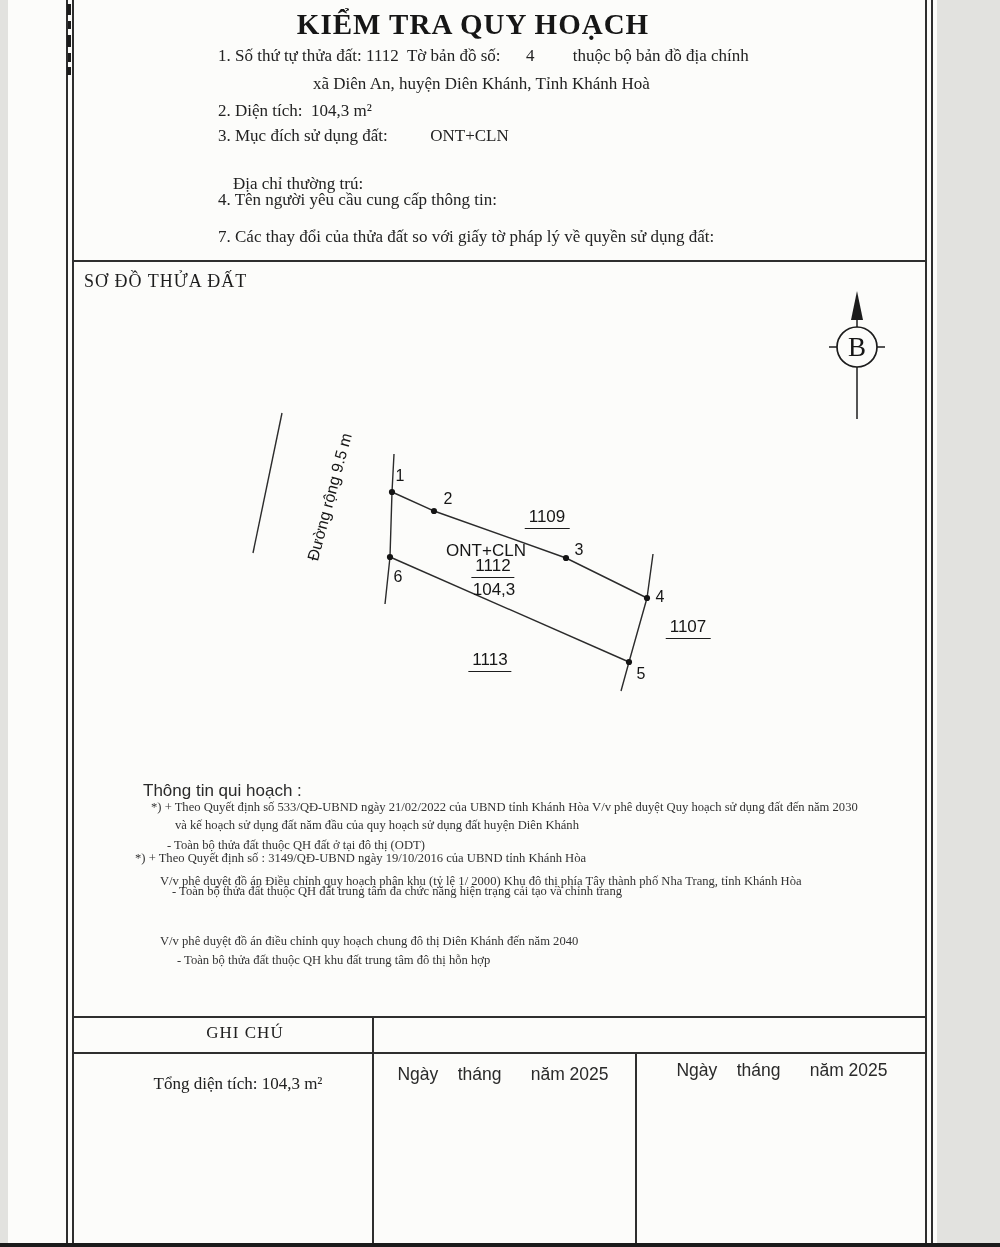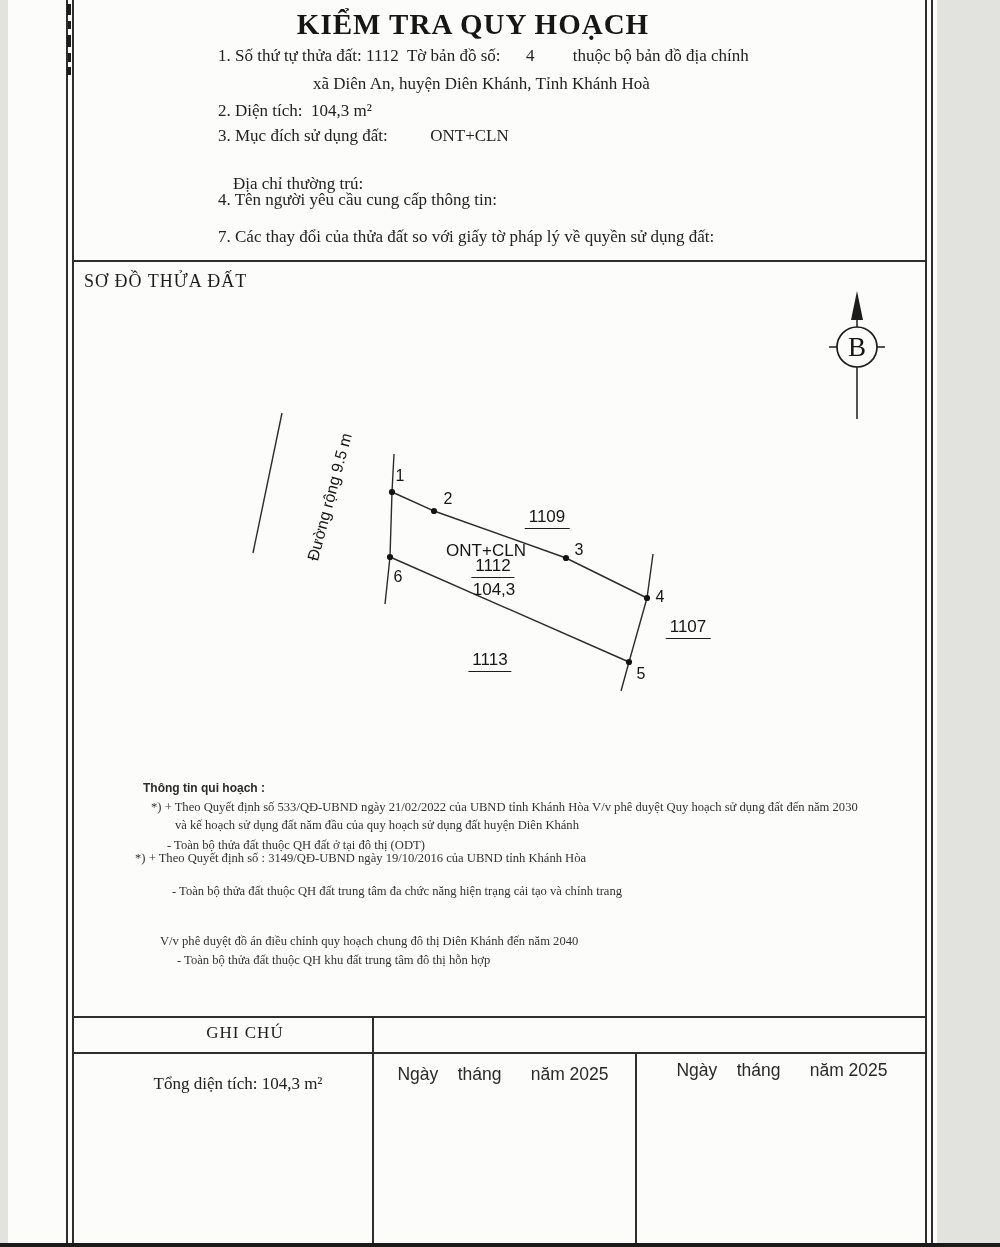--- a/index.html
+++ b/index.html
@@ -12,21 +12,21 @@
   .serif{font-family:"Liberation Serif",serif;}
   .doc-title{font-size:29px;font-weight:bold;letter-spacing:1px;color:#161616;}
   .item{font-size:17px;color:#222;}
   .sec-title{font-size:18px;letter-spacing:1px;color:#1c1c1c;}
   .dlabel{position:absolute;transform:translate(-50%,-50%);font-family:"Liberation Sans",sans-serif;
           font-size:17px;color:#161616;white-space:pre;}
   .vtx{position:absolute;transform:translate(-50%,-50%);font-family:"Liberation Sans",sans-serif;
           font-size:16px;color:#161616;}
   .ul{border-bottom:1.6px solid #1d1d1d;padding:0 4px 1px 4px;}
   .road{transform:translate(-50%,-50%) rotate(-75deg);font-size:16px;}
-  .plan-head{font-family:"Liberation Sans",sans-serif;font-weight:bold;font-size:12px;color:#2a2a2a;}
+  .plan-head{font-family:"Liberation Sans",sans-serif;font-weight:normal;font-size:17px;color:#2a2a2a;}
   .plan-line{font-size:12.6px;color:#323232;}
   .foot-serif{font-size:17px;color:#202020;}
   .foot-date{font-family:"Liberation Sans",sans-serif;font-size:17.5px;color:#2a2a2a;}
   .dash{position:absolute;background:#1b1b1b;}
   .edge{position:absolute;background:#e2e2df;}
   svg{position:absolute;left:0;top:0;}
 </style>
 </head>
 <body>
 
@@ -105,20 +105,21 @@
   <div class="dlabel ul" style="left:493px;top:567px;">1112</div>
   <div class="dlabel" style="left:494px;top:590px;">104,3</div>
   <div class="dlabel ul" style="left:490px;top:628px;margin-top:33px;">1113</div>
   <div class="dlabel ul" style="left:688px;top:628px;">1107</div>
 
   <div class="abs plan-head" style="left:143px;top:781px;">Thông tin qui hoạch :</div>
   <div class="abs plan-line serif" style="left:151px;top:800px;">*) + Theo Quyết định số 533/QĐ-UBND ngày 21/02/2022 của UBND tỉnh Khánh Hòa V/v phê duyệt Quy hoạch sử dụng đất đến năm 2030</div>
   <div class="abs plan-line serif" style="left:175px;top:818px;">và kế hoạch sử dụng đất năm đầu của quy hoạch sử dụng đất huyện Diên Khánh</div>
   <div class="abs plan-line serif" style="left:167px;top:838px;">- Toàn bộ thửa đất thuộc QH đất ở tại đô thị (ODT)</div>
   <div class="abs plan-line serif" style="left:135px;top:851px;">*) + Theo Quyết định số : 3149/QĐ-UBND ngày 19/10/2016 của UBND tỉnh Khánh Hòa</div>
+  <div class="abs plan-line serif" style="left:160px;top:874px;">V/v phê duyệt đồ án Điều chỉnh quy hoạch phân khu (tỷ lệ 1/ 2000) Khu đô thị phía Tây thành phố Nha Trang, tỉnh Khánh Hòa</div>
   <div class="abs plan-line serif" style="left:172px;top:884px;">- Toàn bộ thửa đất thuộc QH đất trung tâm đa chức năng hiện trạng cải tạo và chỉnh trang</div>
   <div class="abs plan-line serif" style="left:160px;top:934px;">V/v phê duyệt đồ án điều chỉnh quy hoạch chung đô thị Diên Khánh đến năm 2040</div>
   <div class="abs plan-line serif" style="left:177px;top:953px;">- Toàn bộ thửa đất thuộc QH khu đất trung tâm đô thị hỗn hợp</div>
 
   <div class="abs foot-serif" style="left:245px;top:1023px;transform:translateX(-50%);letter-spacing:1px;">GHI CHÚ</div>
   <div class="abs foot-serif" style="left:238px;top:1074px;transform:translateX(-50%);">Tổng diện tích: 104,3 m²</div>
   <div class="abs foot-date" style="left:503px;top:1064px;transform:translateX(-50%);">Ngày    tháng      năm 2025</div>
   <div class="abs foot-date" style="left:782px;top:1060px;transform:translateX(-50%);">Ngày    tháng      năm 2025</div>
 
 </div>

